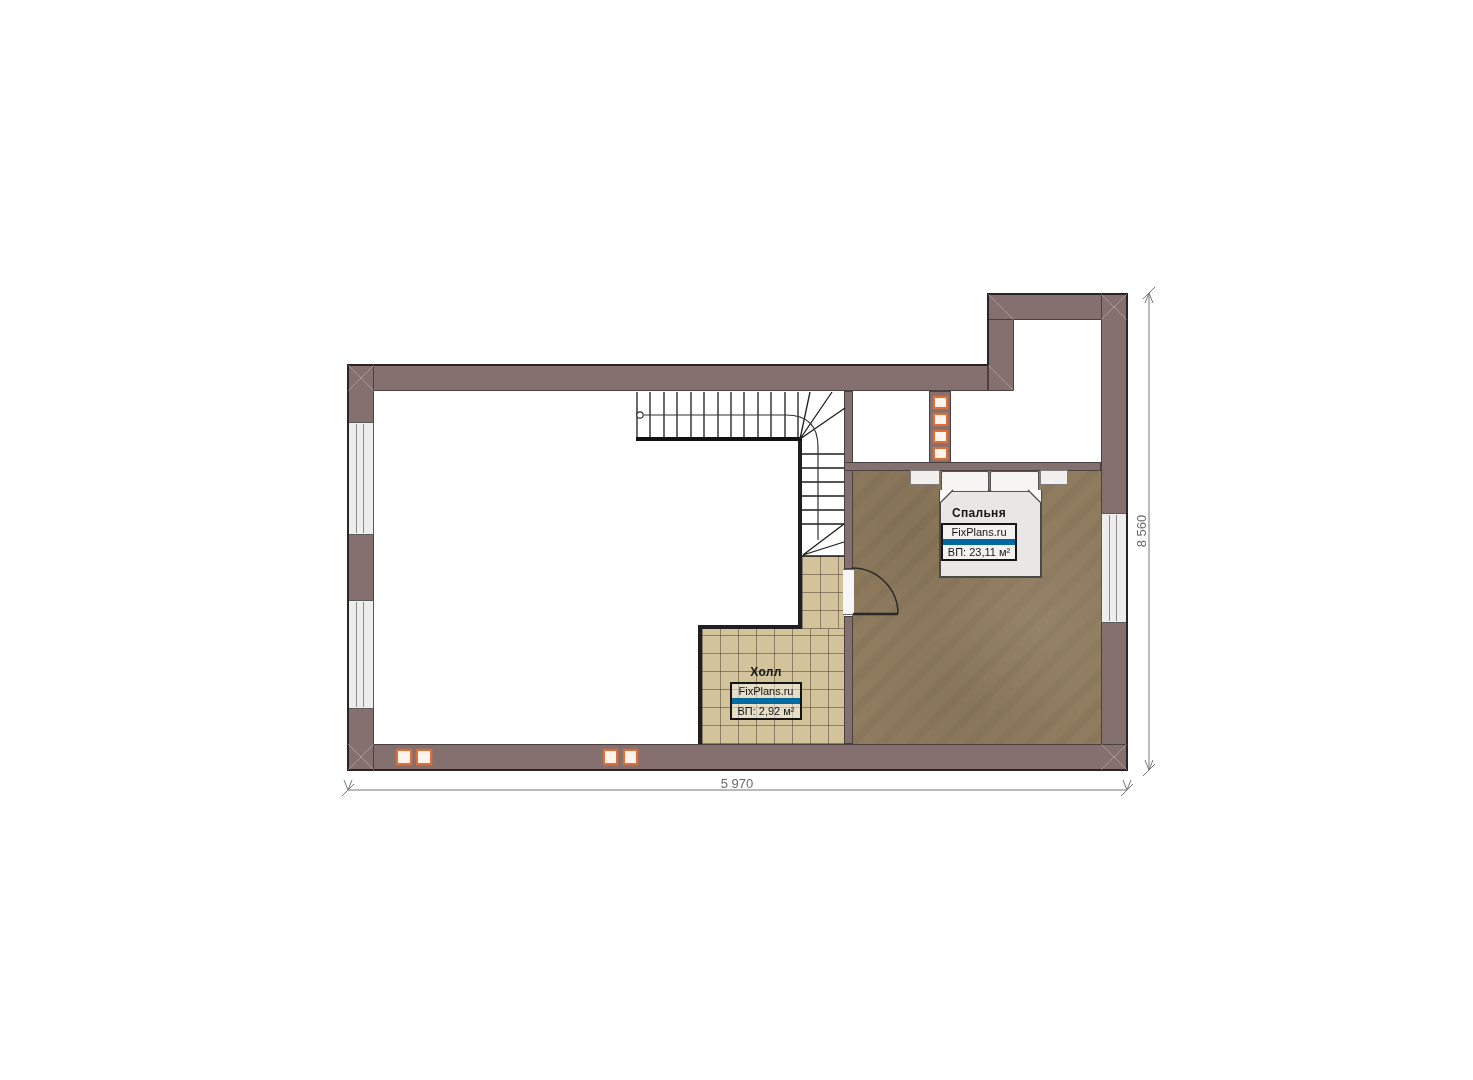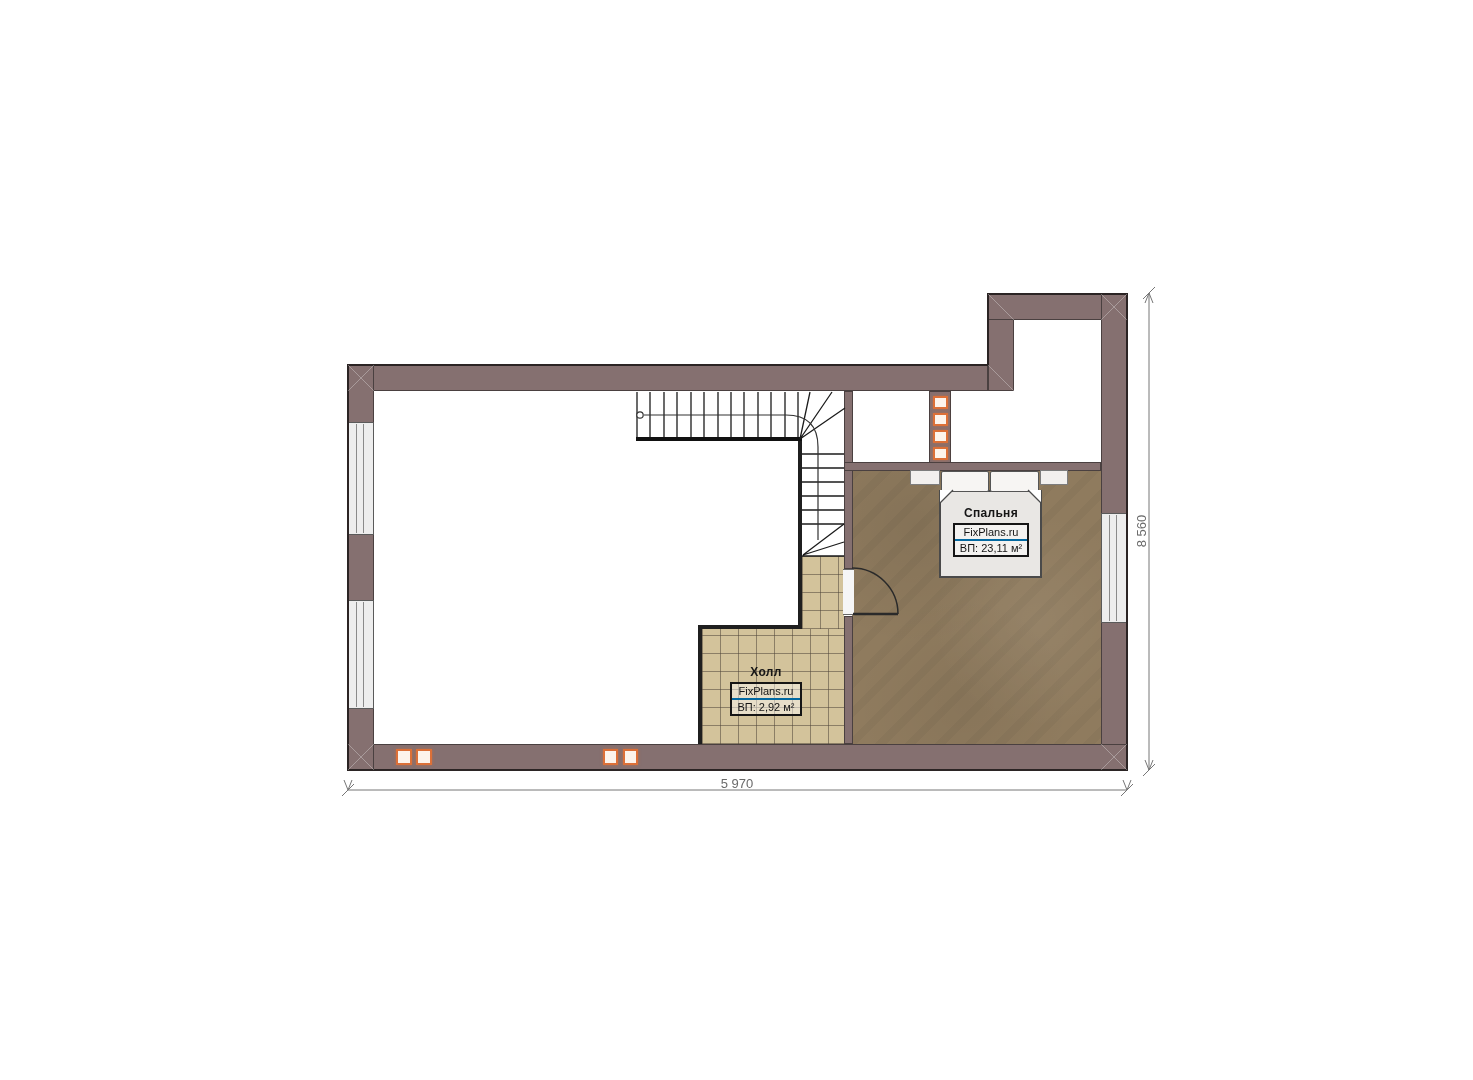--- a/index.html
+++ b/index.html
@@ -72,22 +72,22 @@
   .pillow{border:1px solid #555;background:#f7f5f3;border-radius:2px;}
   .pillow-l{left:941px;top:471px;width:46px;height:19px;}
   .pillow-r{left:990px;top:471px;width:47px;height:19px;}
   .bed-body{left:939px;top:490px;width:103px;height:88px;background:var(--furniture);
     border:2px solid #4a4a4a;box-sizing:border-box;}
   
   .room-label{display:flex;flex-direction:column;align-items:center;z-index:30;}
   .room-name{font-size:12px;font-weight:bold;color:#151515;letter-spacing:0.3px;margin-bottom:3px;}
   .info-box{border:2px solid #151515;background:rgba(255,255,255,0.45);}
   .info-row{font-size:11px;color:#151515;padding:1px 5px;text-align:center;white-space:nowrap;}
-  .info-row + .info-row{border-top:2px solid #0369a1;}
-  .bedroom-label{left:941px;top:506px;width:100px;}
+  .info-row + .info-row{border-top:6px solid #0369a1;}
+  .bedroom-label{left:941px;top:506px;width:76px;}
   .hall-label{left:716px;top:665px;width:100px;}
   
   .dim-text{font-size:13px;color:var(--dim);white-space:nowrap;z-index:25;}
   .dim-w{left:737px;top:783px;transform:translate(-50%,-50%);}
   .dim-h{left:1141px;top:531px;transform:translate(-50%,-50%) rotate(-90deg);}
   svg.overlay{position:absolute;left:0;top:0;width:1473px;height:1080px;pointer-events:none;z-index:20;}
   .sline{stroke:#1c1c1c;stroke-width:1.3;fill:none;}
   .sthick{stroke:#111;stroke-width:4;fill:none;}
   .dline{stroke:#767676;stroke-width:1;fill:none;}
   .outline{stroke:#2b2424;stroke-width:2;fill:none;stroke-linejoin:miter;}

